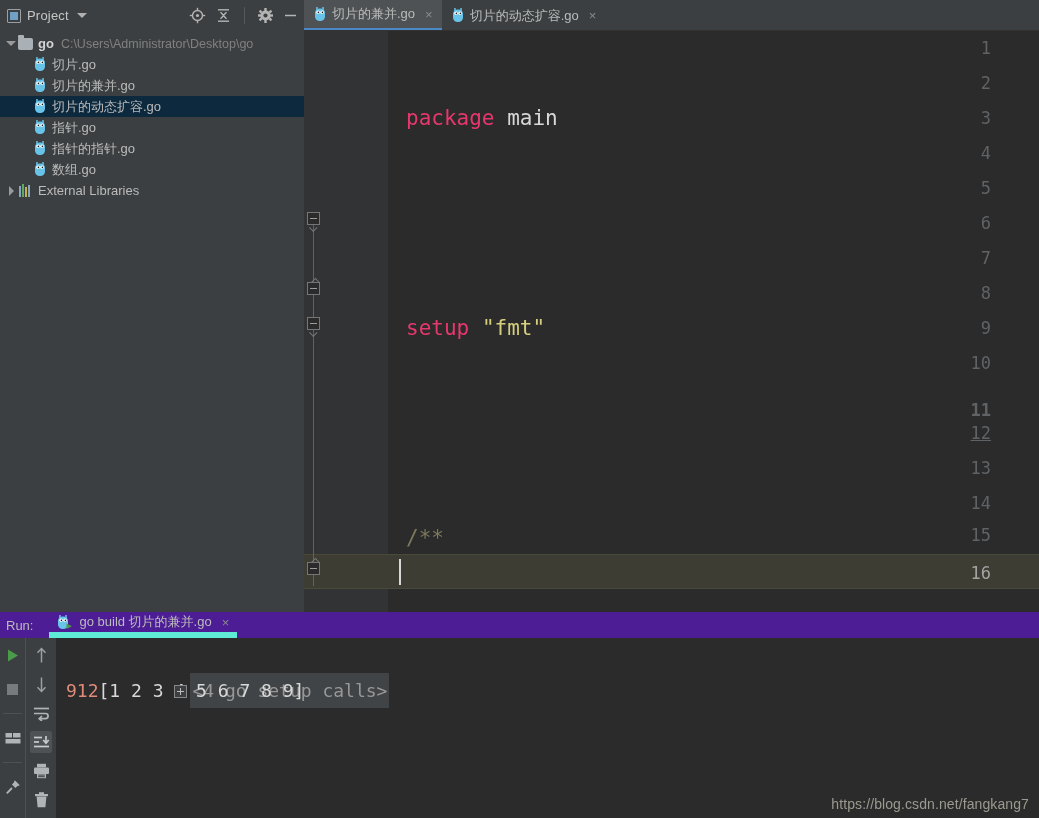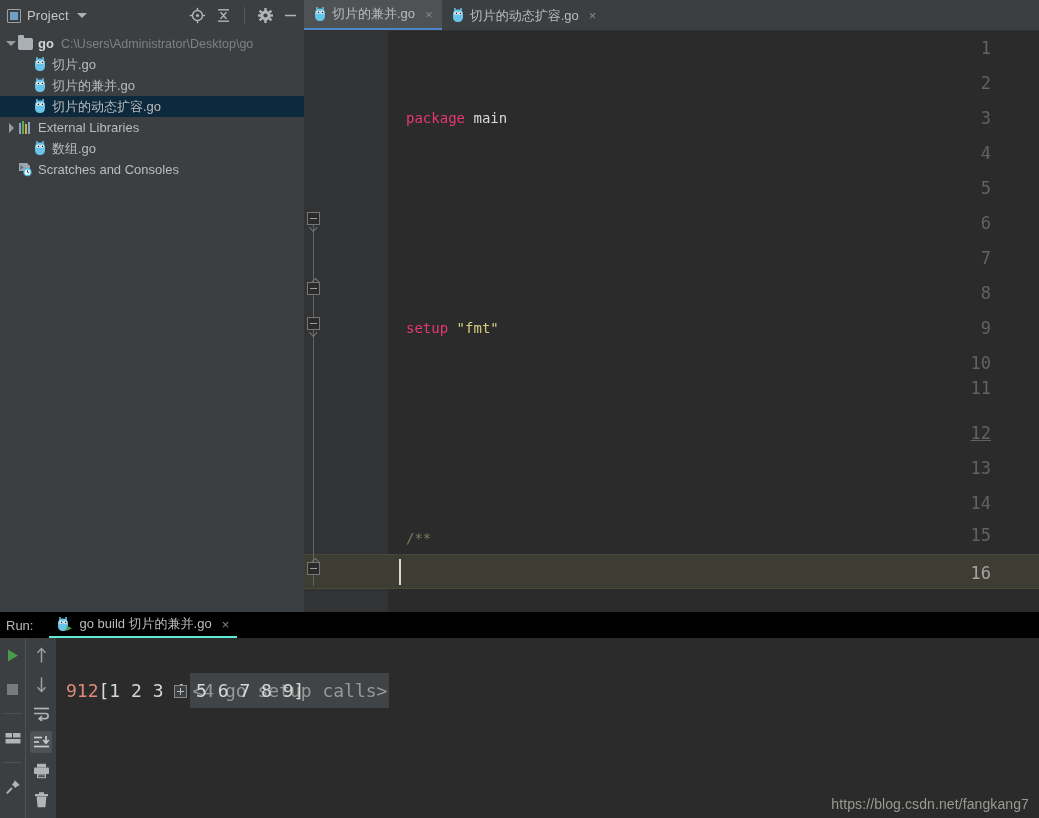--- a/index.html
+++ b/index.html
@@ -234,21 +234,21 @@
     line-height: 35px;
     height: 35px;
   }
   .ln.cur { color: #a4a3a3; }
   #code-lines {
     position: absolute;
     left: 102px; top: 0;
     right: 0;
     height: 581px;
     font-family: "DejaVu Sans Mono", monospace;
-    font-size: 14px;
+    font-size: 21px;
     line-height: 35px;
     white-space: pre;
   }
   .cl {
     height: 35px;
     line-height: 35px;
     padding-left: 0;
   }
   #caret-line-hl {
     position: absolute;
@@ -318,35 +318,35 @@
     width: 1039px;
     height: 206px;
     background: #3c3f41;
   }
   #run-tabbar {
     height: 26px;
     display: flex;
     align-items: center;
     padding-left: 6px;
     position: relative;
-    background: #000000;
+    background: #4c1d95;
   }
   #run-label {
     font-size: 13px;
     color: #bbbbbb;
     margin-right: 16px;
   }
   #run-config-tab {
     display: flex;
     align-items: center;
     gap: 6px;
     height: 26px;
     padding: 0 8px;
     box-sizing: border-box;
-    border-bottom: 2px solid #5eead4;
+    border-bottom: 6px solid #5eead4;
     font-size: 13px;
     color: #bbbbbb;
     white-space: nowrap;
     justify-content: center;
   }
   #run-config-tab .tabclose { color: #8a8a8a; margin-left: 4px; }
   #run-body {
     position: absolute;
     left: 0; top: 26px;
     width: 1039px;
@@ -547,66 +547,80 @@
             <rect x="8.3" y="0" width="1.5" height="3" fill="#68c3e8"></rect>
             <circle cx="4.1" cy="5.2" r="1.8" fill="#ffffff"></circle>
             <circle cx="8.1" cy="5.2" r="1.8" fill="#ffffff"></circle>
             <circle cx="4.4" cy="5.4" r=".8" fill="#1c1c1c"></circle>
             <circle cx="8.4" cy="5.4" r=".8" fill="#1c1c1c"></circle>
           </svg>
         </span>
         <span>切片的动态扩容.go</span>
       </div>
 
-
+      <div class="tree-row indent-1">
+        <span class="go-ico">
+          <svg width="12" height="15" viewBox="0 0 12 15">
+            <rect x="1" y="1.5" width="10" height="12.5" rx="4.6" fill="#68c3e8"></rect>
+            <rect x="2.2" y="0" width="1.5" height="3" fill="#68c3e8"></rect>
+            <rect x="8.3" y="0" width="1.5" height="3" fill="#68c3e8"></rect>
+            <circle cx="4.1" cy="5.2" r="1.8" fill="#ffffff"></circle>
+            <circle cx="8.1" cy="5.2" r="1.8" fill="#ffffff"></circle>
+            <circle cx="4.4" cy="5.4" r=".8" fill="#1c1c1c"></circle>
+            <circle cx="8.4" cy="5.4" r=".8" fill="#1c1c1c"></circle>
+          </svg>
+        </span>
+        <span>指针.go</span>
+      </div>
+
+      <div class="tree-row indent-1">
+        <span class="go-ico">
+          <svg width="12" height="15" viewBox="0 0 12 15">
+            <rect x="1" y="1.5" width="10" height="12.5" rx="4.6" fill="#68c3e8"></rect>
+            <rect x="2.2" y="0" width="1.5" height="3" fill="#68c3e8"></rect>
+            <rect x="8.3" y="0" width="1.5" height="3" fill="#68c3e8"></rect>
+            <circle cx="4.1" cy="5.2" r="1.8" fill="#ffffff"></circle>
+            <circle cx="8.1" cy="5.2" r="1.8" fill="#ffffff"></circle>
+            <circle cx="4.4" cy="5.4" r=".8" fill="#1c1c1c"></circle>
+            <circle cx="8.4" cy="5.4" r=".8" fill="#1c1c1c"></circle>
+          </svg>
+        </span>
+        <span>指针的指针.go</span>
+      </div>
+
+      <div class="tree-row indent-1">
+        <span class="go-ico">
+          <svg width="12" height="15" viewBox="0 0 12 15">
+            <rect x="1" y="1.5" width="10" height="12.5" rx="4.6" fill="#68c3e8"></rect>
+            <rect x="2.2" y="0" width="1.5" height="3" fill="#68c3e8"></rect>
+            <rect x="8.3" y="0" width="1.5" height="3" fill="#68c3e8"></rect>
+            <circle cx="4.1" cy="5.2" r="1.8" fill="#ffffff"></circle>
+            <circle cx="8.1" cy="5.2" r="1.8" fill="#ffffff"></circle>
+            <circle cx="4.4" cy="5.4" r=".8" fill="#1c1c1c"></circle>
+            <circle cx="8.4" cy="5.4" r=".8" fill="#1c1c1c"></circle>
+          </svg>
+        </span>
+        <span>数组.go</span>
+      </div>
 
       <div class="tree-row indent-0">
         <span class="tw">
             <span class="tw-closed"></span>
           </span>
         <span class="lib-ico">
           <svg width="14" height="13" viewBox="0 0 14 13">
             <rect x="1" y="2" width="2" height="11" fill="#8aa5c0"></rect>
             <rect x="4" y="0" width="2" height="13" fill="#5fa85f"></rect>
             <rect x="7" y="3" width="2" height="10" fill="#c7b24a"></rect>
             <rect x="10" y="1" width="2" height="12" fill="#8aa5c0"></rect>
           </svg>
         </span>
         <span>External Libraries</span>
       </div>
 
-      <div class="tree-row indent-1">
-        <span class="go-ico">
-          <svg width="12" height="15" viewBox="0 0 12 15">
-            <rect x="1" y="1.5" width="10" height="12.5" rx="4.6" fill="#68c3e8"></rect>
-            <rect x="2.2" y="0" width="1.5" height="3" fill="#68c3e8"></rect>
-            <rect x="8.3" y="0" width="1.5" height="3" fill="#68c3e8"></rect>
-            <circle cx="4.1" cy="5.2" r="1.8" fill="#ffffff"></circle>
-            <circle cx="8.1" cy="5.2" r="1.8" fill="#ffffff"></circle>
-            <circle cx="4.4" cy="5.4" r=".8" fill="#1c1c1c"></circle>
-            <circle cx="8.4" cy="5.4" r=".8" fill="#1c1c1c"></circle>
-          </svg>
-        </span>
-        <span>数组.go</span>
-      </div>
-
-      <div class="tree-row indent-0">
-        <span class="tw"></span>
-        <span class="scratch-ico">
-          <svg width="15" height="15" viewBox="0 0 15 15">
-            <path d="M1 1 h8 l3 3 v5 h-11 z" fill="#9aa7b0"></path>
-            <path d="M2.5 3 l3 2.5 l-3 2.5 z" fill="#5d6b75"></path>
-            <circle cx="9.5" cy="10.2" r="4.1" fill="#45b5e0"></circle>
-            <circle cx="9.5" cy="10.2" r="2.9" fill="#e9f6fb"></circle>
-            <line x1="9.5" y1="10.2" x2="9.5" y2="8.2" stroke="#1e4a5e" stroke-width="1"></line>
-            <line x1="9.5" y1="10.2" x2="11" y2="10.9" stroke="#1e4a5e" stroke-width="1"></line>
-          </svg>
-        </span>
-        <span>Scratches and Consoles</span>
-      </div>
 
     </div>
   </div>
 
   <div id="editor-area">
 
     <div id="tabbar">
       <div class="etab active">
         <span>
           <svg width="12" height="15" viewBox="0 0 12 15">
@@ -649,21 +663,21 @@
       <div class="ln" style="top:0px;">1</div>
       <div class="ln" style="top:35px;">2</div>
       <div class="ln" style="top:70px;">3</div>
       <div class="ln" style="top:105px;">4</div>
       <div class="ln" style="top:140px;">5</div>
       <div class="ln" style="top:175px;">6</div>
       <div class="ln" style="top:210px;">7</div>
       <div class="ln" style="top:245px;">8</div>
       <div class="ln" style="top:280px;">9</div>
       <div class="ln" style="top:315px;">10</div>
-      <div class="ln" style="top:340px;">11</div>
+      <div class="ln" style="top:362px;font-weight:bold;">11</div>
       <div class="ln" style="top:385px;text-decoration:underline;">12</div>
       <div class="ln" style="top:420px;">13</div>
       <div class="ln" style="top:455px;">14</div>
       <div class="ln" style="top:487px;">15</div>
       <div class="ln cur" style="top:525px;">16</div>
 
       <div class="foldline" style="top:185px; height:370px;"></div>
       <div class="foldbox down" style="top:181px;"></div>
       <div class="foldbox up" style="top:251px;"></div>
       <div class="foldbox down" style="top:286px;"></div>

